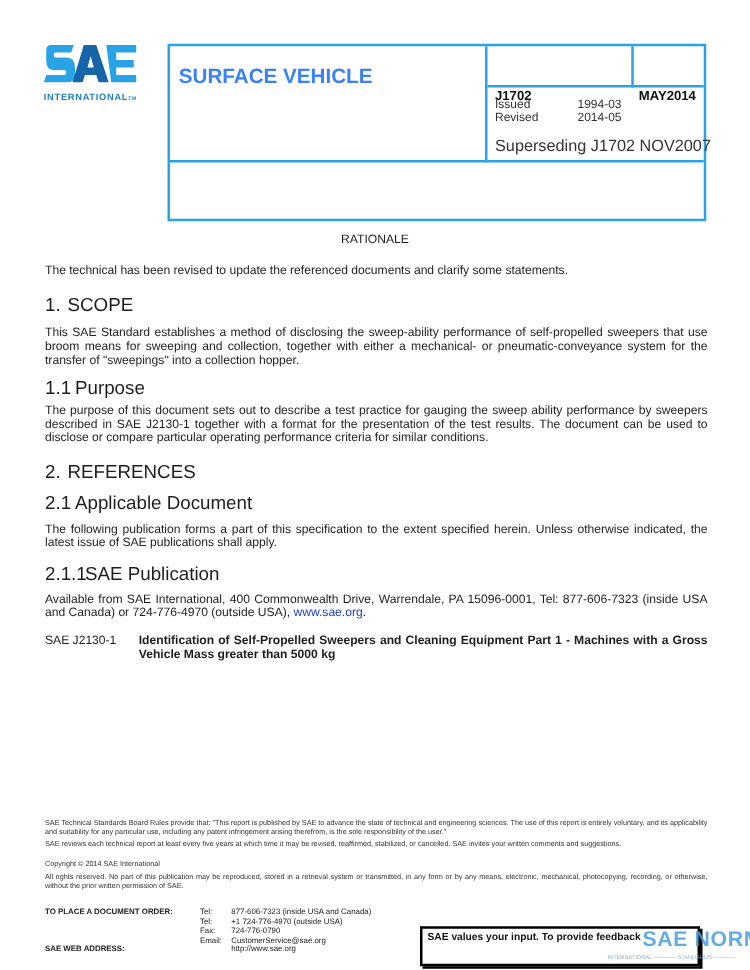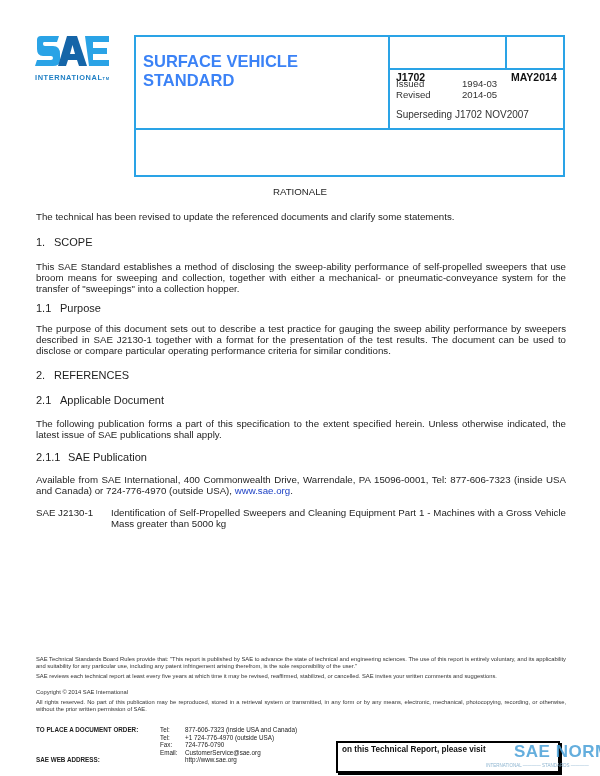--- a/index.html
+++ b/index.html
@@ -33,37 +33,37 @@
   .hb-right { position: absolute; left: 254px; top: 0; width: 173px; height: 91px;
     border-bottom: 2px solid #2aa3e6; }
   .hb-num-cell { position: absolute; left: 0; top: 0; width: 115px; height: 31px;
     border-right: 2px solid #2aa3e6; border-bottom: 2px solid #2aa3e6; }
   .hb-date-cell { position: absolute; left: 117px; top: 0; width: 56px; height: 31px;
     border-bottom: 2px solid #2aa3e6; }
   .hb-bold { position: absolute; top: 10px; font-size: 10.5px; font-weight: bold; color: #111; white-space: nowrap; margin-top: 24px; }
   .hb-meta { position: absolute; left: 6px; top: 41px; font-size: 9.6px; line-height: 11px; color: #333; }
   .hb-meta .row { display: flex; }
   .hb-meta .k { width: 66px; }
-  .hb-super { position: absolute; left: 6px; top: 72px; font-size: 10px; color: #333; white-space: nowrap; }
+  .hb-super { position: absolute; left: 6px; top: 72px; font-size: 13px; color: #333; white-space: nowrap; }
   .hb-subtitle {
     position: absolute; left: 0; top: 93px; width: 427px; height: 45px;
     display: flex; align-items: center; justify-content: center; font-size: 9.8px; color: #222;
   }
 
   
   .txt { font-size: 9.7px; line-height: 11.2px; color: #1e1e1e; }
   .body-w { left: 36px; width: 530px; text-align: justify; }
   .center { left: 0; width: 600px; text-align: center; }
-  .heading { left: 36px; font-size: 11px; color: #1e1e1e; white-space: nowrap; }
+  .heading { left: 36px; font-size: 15px; color: #1e1e1e; white-space: nowrap; }
   .heading .num { display: inline-block; }
   .link { color: #1a3fc4; }
 
   .ref-row { left: 36px; width: 530px; display: flex; }
   .ref-id { width: 75px; flex-shrink: 0; }
-  .ref-desc { flex: 1; text-align: justify; }
+  .ref-desc { flex: 1; text-align: justify; font-weight: bold; }
 
   
   .foot { left: 36px; width: 530px; font-size: 5.8px; line-height: 7px; color: #333; text-align: justify; }
   .order { left: 36px; font-size: 6.3px; line-height: 7.6px; color: #222; font-weight: bold; }
   .contact { left: 160px; font-size: 6.3px; line-height: 7.6px; color: #222; }
   .contact .row { display: flex; }
   .contact .k { width: 25px; }
 
   .feedback {
     left: 336px; top: 741px; width: 224px; height: 32px; border: 2px solid #000;
@@ -88,21 +88,20 @@
 
     <path d="M50 0 L74 0 L74 6 L58 6 L58 12 L72 12 L72 18 L58 18 L58 24 L74 24 L74 30 L54 30 Z" fill="#2aa3e6"></path>
   </svg>
   <div class="logo-intl"><span>INTERNATIONAL</span><span style="font-size:4px">TM</span></div>
 </div>
 
 <div class="abs hbox">
   <div class="hb-title-cell">
     <div class="hb-title">
       <div>SURFACE VEHICLE</div>
-      <div>STANDARD</div>
     </div>
   </div>
   <div class="hb-right">
     <div class="hb-num-cell">
       <span class="hb-bold" style="left:6px">J1702</span>
     </div>
     <div class="hb-date-cell">
       <span class="hb-bold" style="left:4px">MAY2014</span>
     </div>
     <div class="hb-meta">
@@ -176,20 +175,20 @@
       <span class="k">Email:</span>
       <span>CustomerService@sae.org</span>
     </div>
   <div class="row">
       <span class="k"></span>
       <span>http://www.sae.org</span>
     </div>
 </div>
 
 <div class="abs feedback">
-  <div>on this Technical Report, please visit</div>
+  <div>SAE values your input. To provide feedback</div>
   <div class="fb-link">http://www.sae.org/technical/standards/J1702_201405</div>
 </div>
 
 <div class="abs wm">
   <span class="wm-text">SAE NORM</span>
   <span class="wm-sub">INTERNATIONAL ———— STANDARDS ————</span>
 </div>
 
 </body></html>

